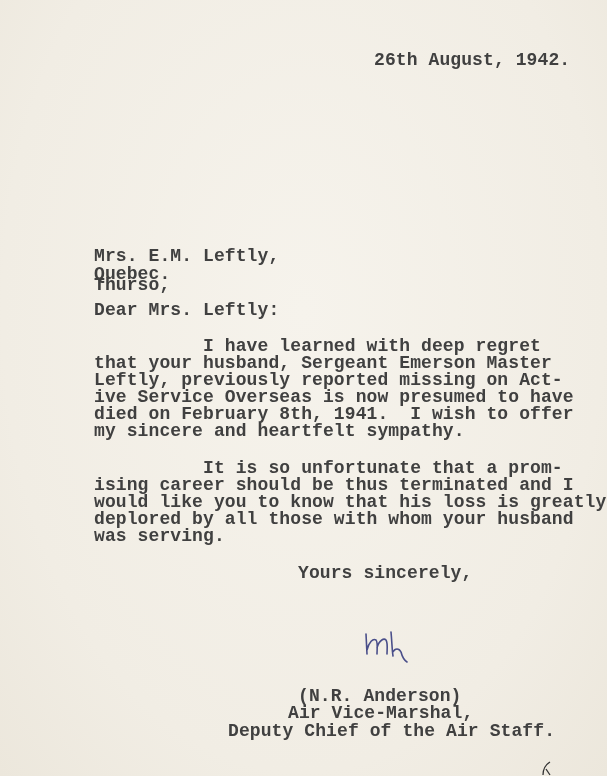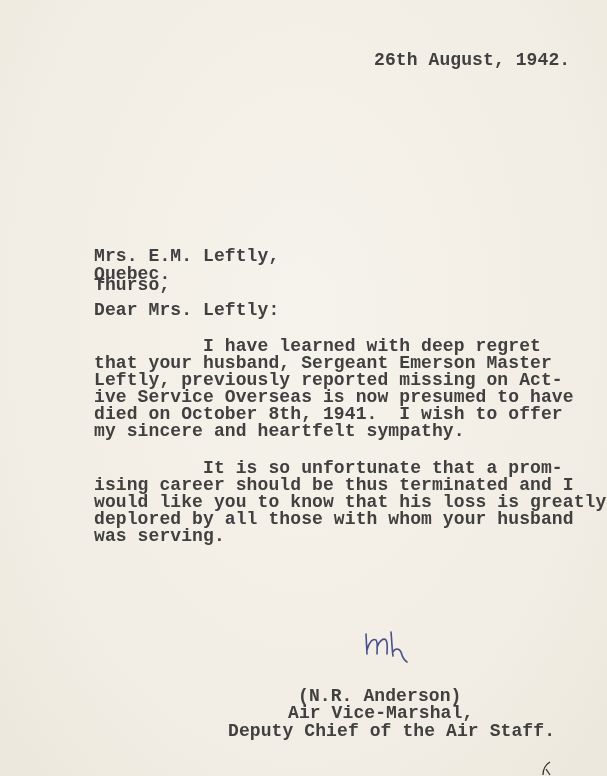--- a/index.html
+++ b/index.html
@@ -36,32 +36,33 @@
   <div class="line" style="left:94px; top:249px;margin-top:28px;">Thurso,</div>
   <div class="line" style="left:94px; top:266px;">Quebec.</div>
 
   <div class="line" style="left:94px; top:302px;">Dear Mrs. Leftly:</div>
 
   <div>
     <div class="line" style="left:94px; top:338px;">          I have learned with deep regret</div>
     <div class="line" style="left:94px; top:355px;">that your husband, Sergeant Emerson Master</div>
     <div class="line" style="left:94px; top:372px;">Leftly, previously reported missing on Act-</div>
     <div class="line" style="left:94px; top:389px;">ive Service Overseas is now presumed to have</div>
-    <div class="line" style="left:94px; top:406px;">died on October 8th, 1941.  I wish to offer</div>
+    <div class="line" style="left:94px; top:406px;">died on February 8th, 1941.  I wish to offer</div>
     <div class="line" style="left:94px; top:423px;">my sincere and heartfelt sympathy.</div>
   </div>
 
   <div>
     <div class="line" style="left:94px; top:460px;">          It is so unfortunate that a prom-</div>
     <div class="line" style="left:94px; top:477px;">ising career should be thus terminated and I</div>
     <div class="line" style="left:94px; top:494px;">would like you to know that his loss is greatly</div>
     <div class="line" style="left:94px; top:511px;">deplored by all those with whom your husband</div>
     <div class="line" style="left:94px; top:528px;">was serving.</div>
   </div>
 
+  <div class="line" style="left:298px; top:565px;">Yours sincerely,</div>
 
   <svg class="sig" viewBox="0 0 70 42">
     <path d="M4 6 L5 26 M5 22 C7 14 11 10 14 12 C16 14 15 22 15 26 M15 20 C17 12 22 10 24 12 C26 15 25 22 25 26 M29 4 C30 14 30 22 31 28 M31 24 C33 20 37 20 39 24 C40 28 42 32 45 34" fill="none" stroke="#4a4f8a" stroke-width="1.6" stroke-linecap="round" stroke-linejoin="round"></path>
   </svg>
 
   <div class="line" style="left:288px; top:705px;">Air Vice-Marshal,</div>
   <div class="line" style="left:298px; top:688px;">(N.R. Anderson)</div>
   <div class="line" style="left:228px; top:723px;">Deputy Chief of the Air Staff.</div>
 
   <div class="line" style="left:94px; top:746px;margin-top:33px;">/DB</div>

